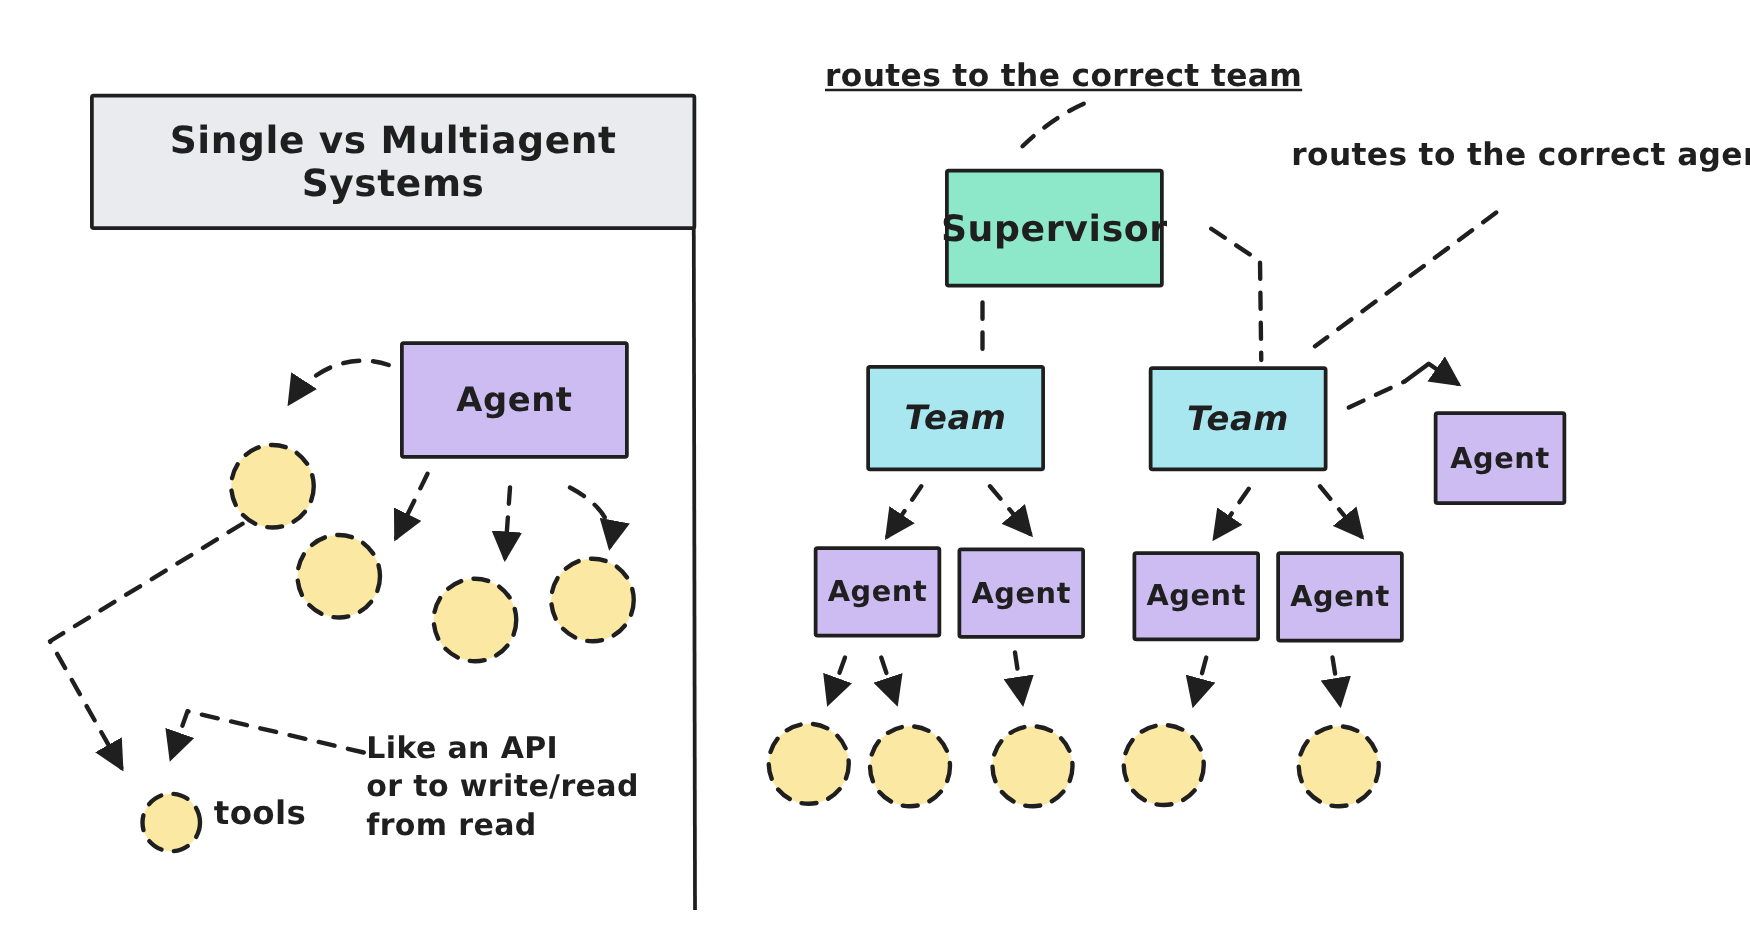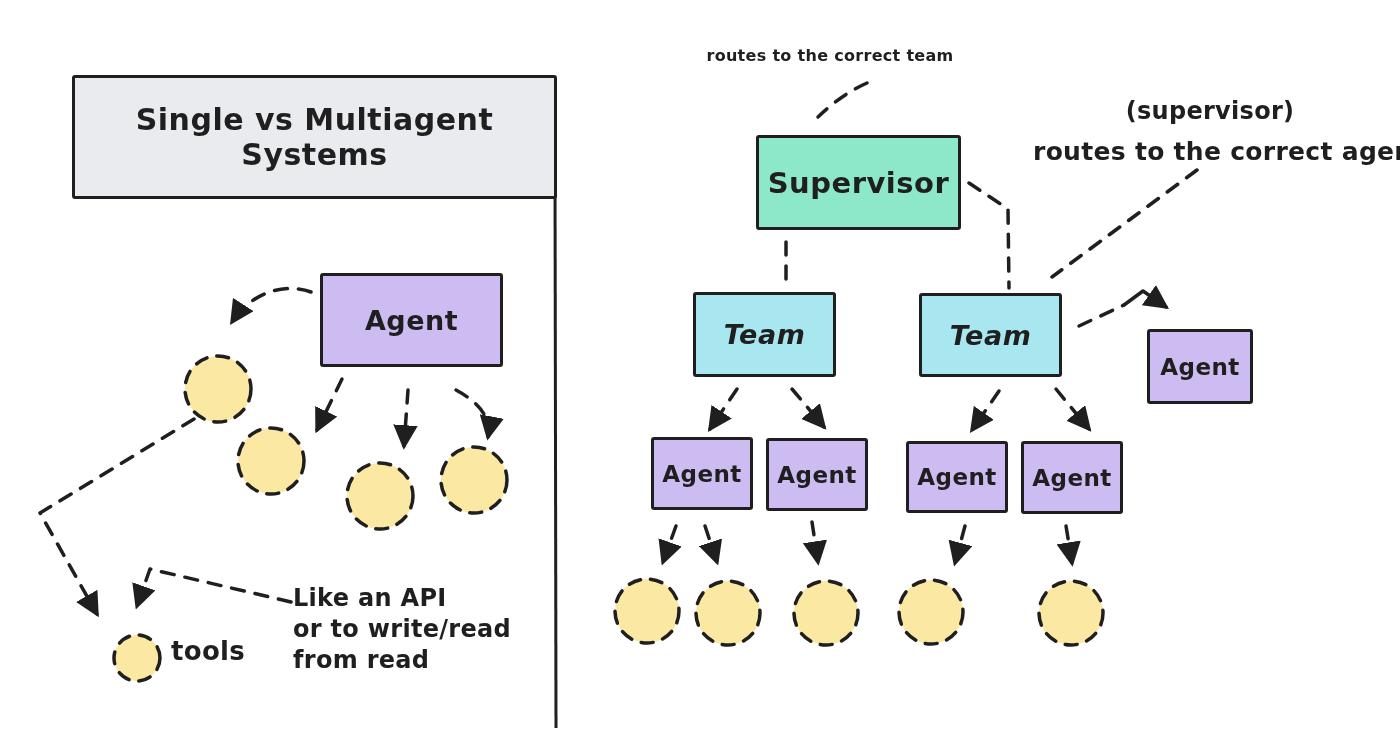--- a/index.html
+++ b/index.html
@@ -71,44 +71,43 @@
     <path class="shaft dash" marker-end="url(#ah)" d="M999,391 L972,430"></path>
     <path class="shaft dash" marker-end="url(#ah)" d="M1056,389 L1089,429"></path>
 
     <path class="shaft dash" marker-end="url(#ah)" d="M676,526 L663,562"></path>
     <path class="shaft dash" marker-end="url(#ah)" d="M705,526 L717,562"></path>
     <path class="shaft dash" marker-end="url(#ah)" d="M812,522 L818,562"></path>
     <path class="shaft dash" marker-end="url(#ah)" d="M965,526 L955,563"></path>
     <path class="shaft dash" marker-end="url(#ah)" d="M1066,526 L1072,563"></path>
   </svg>
 
-  <div class="node graybox" style="left:72px;top:75px;width:485px;height:124px;font-size:30px;">
+  <div class="node graybox" style="left:72px;top:75px;width:485px;height:109px;font-size:30px;">
     <span>Single vs Multiagent Systems</span>
   </div>
 
   <div class="node purple" style="left:320px;top:273px;width:183px;height:94px;font-size:27px;">
     <span>Agent</span>
   </div>
 
   <div class="annot" style="left:171px;top:636px;font-size:26px;">tools</div>
 
   <div class="annot" style="left:293px;top:583px;font-size:24px;line-height:31px;">
     <div>Like an API</div>
     <div>or to write/read</div>
     <div>from read</div>
   </div>
 
-  <div class="annot" style="left:660px;top:46px;width:340px;text-align:center;font-size:16px;">routes to the correct team</div>
+  <div class="annot" style="left:660px;top:46px;width:340px;text-align:center;font-size:25px;text-decoration:underline;">routes to the correct team</div>
 
   <div class="annot" style="left:1033px;top:97px;width:354px;text-align:center;font-size:25px;">
-    <div style="font-size:24px;">(supervisor)</div>
     <div style="margin-top:12px;">routes to the correct agent</div>
   </div>
 
-  <div class="node green" style="left:756px;top:135px;width:205px;height:95px;font-size:29px;">
+  <div class="node green" style="left:756px;top:135px;width:175px;height:95px;font-size:29px;">
     <span>Supervisor</span>
   </div>
 
   <div class="node cyan" style="left:693px;top:292px;width:143px;height:85px;font-size:27px;">
     <span>Team</span>
   </div>
 
   <div class="node cyan" style="left:919px;top:293px;width:143px;height:84px;font-size:27px;">
     <span>Team</span>
   </div>

